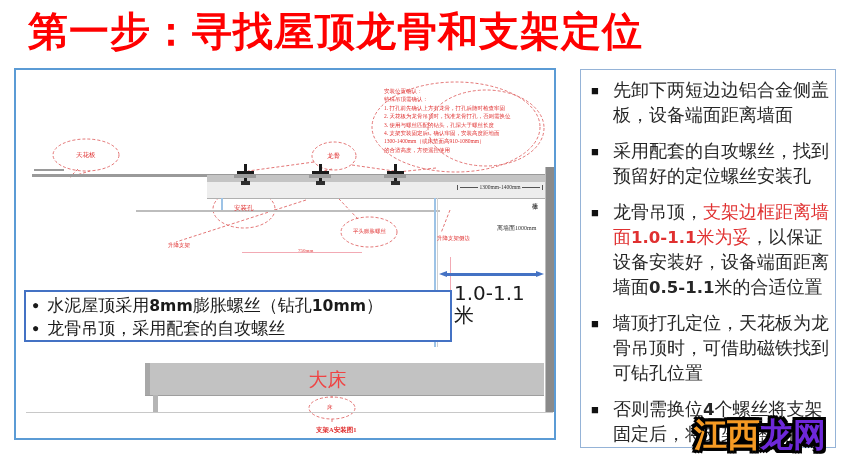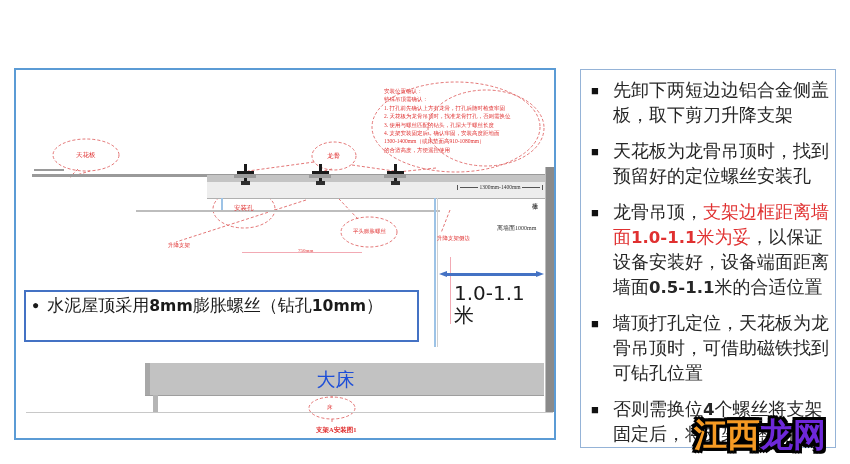--- a/index.html
+++ b/index.html
@@ -19,21 +19,21 @@
   .rail{left:120px;top:140px;width:304px;height:2px;background:#bdbdbd;}
   .post-l{left:205px;top:128px;width:2px;height:12px;background:#9dc3e6;}
   .post-r{left:418px;top:128px;width:2px;height:149px;background:#9dc3e6;}
   .post-r2{left:421px;top:128px;width:1px;height:149px;background:#d0d0d0;}
   .pink-v{left:434px;top:187px;width:1px;height:67px;background:#f2aab4;}
   .wall{left:529px;top:97px;width:8px;height:245px;background:#8a8a8a;border-left:1px solid #bdbdbd;}
   .floor{left:10px;top:342px;width:527px;height:1px;background:#c8c8c8;}
   .bed{left:129px;top:293px;width:399px;height:32px;background:#c2c2c2;border-bottom:1px solid #9e9e9e;}
   .bed-head{left:129px;top:293px;width:5px;height:32px;background:#a8a8a8;}
   .bed-leg{left:137px;top:325px;width:5px;height:17px;background:#b5b5b5;}
-  .bed-label{left:120px;top:297px;width:399px;text-align:center;font-size:19px;color:#1d4ed8;}
+  .bed-label{left:112px;top:297px;width:399px;text-align:center;font-size:19px;color:#ef4444;}
   .screw{position:absolute;top:94px;width:22px;height:22px;}
   .screw .stem{position:absolute;left:10px;top:0;width:3px;height:21px;background:#1a1a1a;}
   .screw .head{position:absolute;left:3px;top:7px;width:17px;height:3px;background:#1a1a1a;}
   .screw .pad{position:absolute;left:0;top:10px;width:22px;height:4px;background:#9a9a9a;}
   .screw .tip{position:absolute;left:7px;top:17px;width:9px;height:4px;background:#2e2e2e;}
   
   .r5{font-size:5.5px;color:#e03030;white-space:nowrap;line-height:1;}
   .r6{font-size:6.5px;color:#e03030;white-space:nowrap;line-height:1;}
   .bubble-note{left:368px;top:17px;width:152px;font-size:5.5px;color:#e03030;line-height:8.4px;
                white-space:nowrap;}
@@ -49,21 +49,21 @@
   
   .arrow{left:423px;top:201px;width:105px;height:7px;}
   .arrow .bar{position:absolute;left:6px;top:2px;width:93px;height:3px;background:#4472c4;}
   .arrow .hl{position:absolute;left:0;top:0;width:0;height:0;
              border-top:3.5px solid transparent;border-bottom:3.5px solid transparent;border-right:8px solid #4472c4;}
   .arrow .hr{position:absolute;right:0;top:0;width:0;height:0;
              border-top:3.5px solid transparent;border-bottom:3.5px solid transparent;border-left:8px solid #4472c4;}
   .dim-main{left:438px;top:212px;font-family:"DejaVu Sans",sans-serif;font-size:20px;
             font-weight:500;color:#1a1a1a;line-height:22px;}
   
-  .note-box{left:8px;top:220px;width:395px;height:52px;border:2px solid #4472c4;background:#fff;
+  .note-box{left:8px;top:220px;width:428px;height:52px;border:2px solid #4472c4;background:#fff;
             box-sizing:border-box;padding:2px 6px;font-size:17px;color:#1a1a1a;line-height:23px;white-space:nowrap;}
   .note-box .mk{font-size:12px;vertical-align:2px;margin-right:8px;}
   .hand{font-family:"DejaVu Sans",sans-serif;font-size:0.92em;font-weight:600;}
   
   .panel{position:absolute;left:580px;top:69px;width:256px;height:379px;border:1px solid #95b3d7;
          box-sizing:border-box;padding:8px 6px 0 10px;background:#fff;}
   .item{display:flex;margin-bottom:11px;font-size:18px;line-height:25px;color:#262626;}
   .item .mk{flex:0 0 22px;font-size:13px;line-height:25px;color:#111;}
   .item .tx{flex:1;}
   .redseg{color:#e03030;}
@@ -73,20 +73,21 @@
   .watermark span{text-shadow:-3px -3px 0 #000,3px -3px 0 #000,-3px 3px 0 #000,3px 3px 0 #000,
                   0 -3px 0 #000,0 3px 0 #000,-3px 0 0 #000,3px 0 0 #000;}
   .wm1{color:#f59a23;}
   .wm2{color:#6d28d9;}
 </style>
 </head>
 <body>
 
 <div class="page">
 
+  <h1 class="title">第一步：寻找屋顶龙骨和支架定位</h1>
 
   <div class="diagram">
 
     <svg class="svgwrap" viewBox="0 0 538 368" width="538" height="368">
       <g stroke="#e06666" stroke-width="0.9" fill="none" stroke-dasharray="3,2">
         <ellipse cx="70" cy="85" rx="33" ry="16"></ellipse>
         <path d="M62,99 L54,107 L74,101"></path>
         <ellipse cx="440" cy="57" rx="84" ry="45"></ellipse>
         <ellipse cx="470" cy="58" rx="58" ry="38"></ellipse>
         <ellipse cx="318" cy="86" rx="22" ry="14"></ellipse>
@@ -180,33 +181,36 @@
     </div>
     <div class="abs dim-main">
       <div>1.0-1.1</div>
       <div>米</div>
     </div>
 
     <div class="abs note-box">
       <div>
         <span class="mk">●</span><span>水泥屋顶采用</span><span class="hand">8mm</span><span>膨胀螺丝（钻孔</span><span class="hand">10mm</span><span>）</span>
       </div>
+      <div>
+        <span class="mk">●</span><span>龙骨吊顶，采用配套的自攻螺丝</span>
+      </div>
     </div>
 
     <div class="abs caption">支架A安装图1</div>
   </div>
 
   <div class="panel">
     <div class="item">
       <span class="mk">■</span>
-      <span class="tx">先卸下两短边边铝合金侧盖板，取下剪刀升降支架</span>
-    </div>
-    <div class="item">
-      <span class="mk">■</span>
-      <span class="tx">天花板为龙骨吊顶时，找到预留好的定位螺丝安装孔</span>
+      <span class="tx">先卸下两短边边铝合金侧盖板，设备端面距离墙面</span>
+    </div>
+    <div class="item">
+      <span class="mk">■</span>
+      <span class="tx">采用配套的自攻螺丝，找到预留好的定位螺丝安装孔</span>
     </div>
     <div class="item">
       <span class="mk">■</span>
       <span class="tx"><span>龙骨吊顶，</span><span class="redseg">支架边框距离墙面</span><span class="redseg hand">1.0-1.1</span><span class="redseg">米为妥</span><span>，以保证设备安装好，设备端面距离墙面</span><span class="hand">0.5-1.1</span><span>米的合适位置</span></span>
     </div>
     <div class="item">
       <span class="mk">■</span>
       <span class="tx">墙顶打孔定位，天花板为龙骨吊顶时，可借助磁铁找到可钻孔位置</span>
     </div>
     <div class="item">

